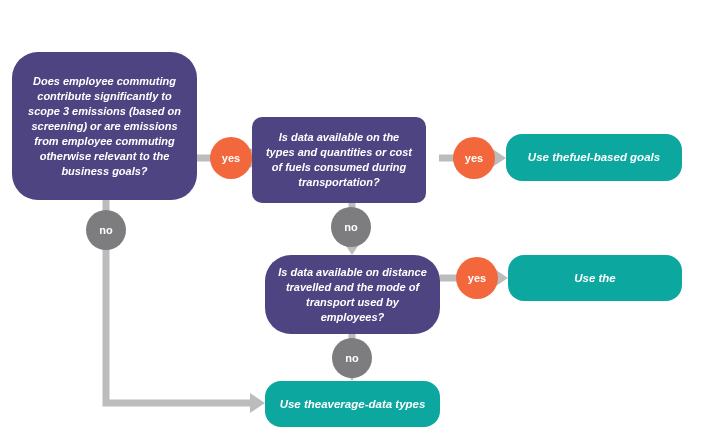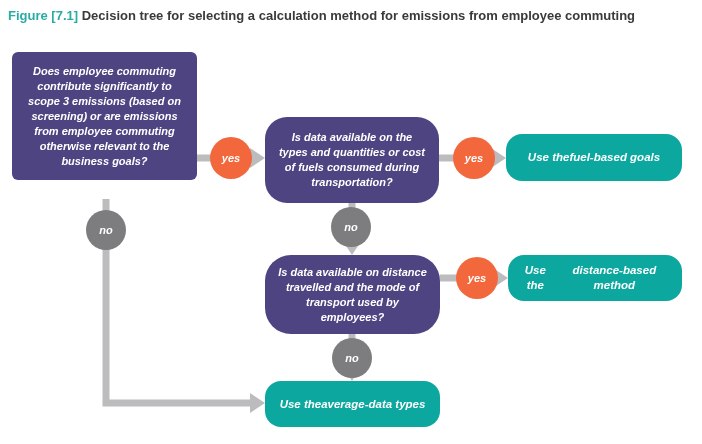--- a/index.html
+++ b/index.html
@@ -31,22 +31,22 @@
   .qbox{
     position:absolute;
     background:var(--purple);
     color:#ffffff;
     display:flex;align-items:center;justify-content:center;
     text-align:center;
     font-style:italic;font-weight:bold;
     font-size:11px;line-height:15px;
     padding:8px 11px;
   }
-  #q1{left:12px;top:52px;width:185px;height:128px;border-radius:6px;}
-  #q2{left:265px;top:117px;width:174px;height:86px;border-radius:22px;}
+  #q1{left:12px;top:52px;width:185px;height:148px;border-radius:26px;}
+  #q2{left:252px;top:117px;width:174px;height:86px;border-radius:10px;}
   #q3{left:265px;top:255px;width:175px;height:79px;border-radius:26px;}
   .mbox{
     position:absolute;
     background:var(--teal);
     color:#ffffff;
     display:flex;flex-direction:row;align-items:center;justify-content:center;
     text-align:center;
     font-style:italic;font-weight:bold;
     font-size:11.5px;line-height:15px;
     border-radius:16px;
@@ -54,21 +54,21 @@
   }
   #m1{left:506px;top:134px;width:176px;height:47px;}
   #m2{left:508px;top:255px;width:174px;height:46px;}
   #m3{left:265px;top:381px;width:175px;height:46px;}
   .mbox span{display:block;}
   .badge{
     position:absolute;
     border-radius:50%;
     display:flex;align-items:center;justify-content:center;
     color:#ffffff;
-    font-style:italic;font-weight:bold;font-size:11px;
+    font-weight:bold;font-size:11px;
     background-clip:padding-box;
   }
   .badge.yes{
     width:42px;height:42px;
     background:var(--orange);
     border:3px dashed var(--orange);
   }
   .badge.no{
     width:40px;height:40px;
     background:var(--graybadge);
@@ -79,24 +79,20 @@
   #yes3{left:456px;top:257px;}
   #no1{left:86px;top:210px;}
   #no2{left:331px;top:207px;}
   #no3{left:332px;top:338px;}
 </style>
 </head>
 <body>
 
 <div class="stage">
 
-  <div class="caption">
-    <span class="accent">Figure [7.1]</span>
-    <span>Decision tree for selecting a calculation method for emissions from employee commuting</span>
-  </div>
 
   <svg class="connectors" width="702" height="444" viewBox="0 0 702 444">
     <g stroke="#bcbcbe" stroke-width="7" fill="none">
       <path d="M197,158 H252"></path>
       <path d="M439,158 H493"></path>
       <path d="M440,278 H495"></path>
       <path d="M352,203 V242"></path>
       <path d="M352,334 V367"></path>
       <path d="M106,199 V403 H252"></path>
     </g>
@@ -116,21 +112,20 @@
 
   <div class="qbox" id="q3">Is data available on distance travelled and the mode of transport used by employees?</div>
 
   <div class="mbox" id="m1">
     <span>Use the</span>
     <span>fuel-based goals</span>
   </div>
 
   <div class="mbox" id="m2">
     <span>Use the</span>
-    <span>distance-based method</span>
   </div>
 
   <div class="mbox" id="m3">
     <span>Use the</span>
     <span>average-data types</span>
   </div>
 
   <div class="badge yes" id="yes1">yes</div>
   <div class="badge yes" id="yes2">yes</div>
   <div class="badge yes" id="yes3">yes</div>

